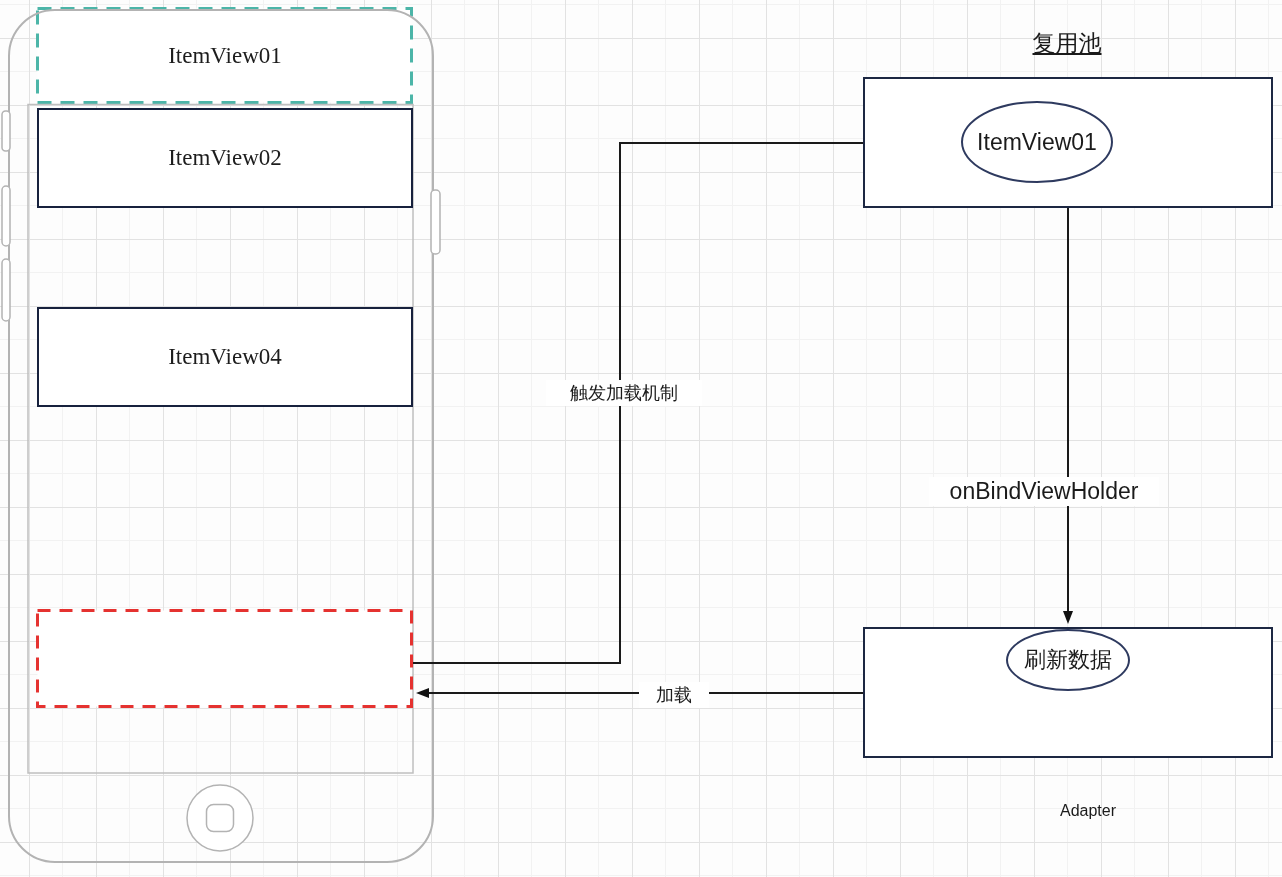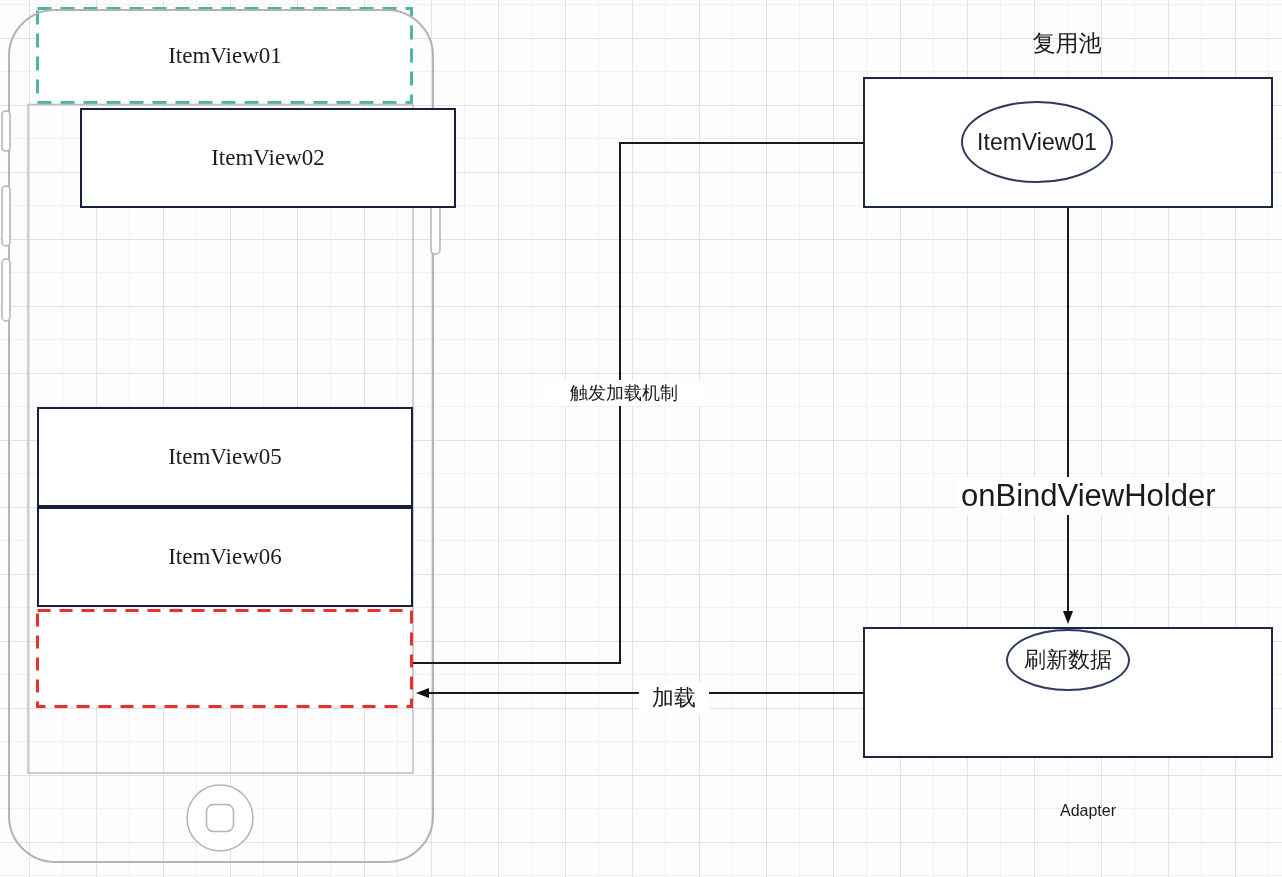--- a/index.html
+++ b/index.html
@@ -23,21 +23,21 @@
   
   .row{
     position:absolute;left:37px;width:376px;
     display:flex;align-items:center;justify-content:center;
     font-family:"Liberation Serif","DejaVu Serif",serif;
     font-size:23px;color:#1d1d1d;
     box-sizing:border-box;
   }
   .row.solid{background:#ffffff;border:2px solid #17213d;}
   #row-1{top:8px;height:95px;}
-  #row-2{top:108px;height:100px;margin-left:43px;}
+  #row-2{top:108px;height:100px;}
   #row-3{top:208px;height:99px;}
   #row-4{top:307px;height:100px;}
   #row-5{top:407px;height:100px;}
   #row-6{top:507px;height:100px;}
   #row-7{top:610px;height:97px;}
 
   
   .big-box{
     position:absolute;width:410px;height:131px;
     background:#ffffff;border:2px solid #1c2742;
@@ -50,26 +50,26 @@
     position:absolute;background:#ffffff;
     border:2px solid #2e3a5f;border-radius:50%;
     display:flex;align-items:center;justify-content:center;
     box-sizing:border-box;
   }
   #pool-ellipse{left:961px;top:101px;width:152px;height:82px;font-size:23px;}
   #adapter-ellipse{left:1006px;top:629px;width:124px;height:62px;font-size:22px;}
 
   
   .label{position:absolute;text-align:center;white-space:nowrap;}
-  #pool-title{left:867px;top:28px;width:400px;font-size:23px;}
+  #pool-title{left:867px;top:28px;width:400px;font-size:23px;text-decoration:underline;}
   #adapter-title{left:888px;top:802px;width:400px;font-size:16px;}
   .edge-label{background:#ffffff;padding:1px 4px;}
-  #bind-label{left:957px;top:477px;width:222px;font-size:31px;}
+  #bind-label{left:929px;top:477px;width:222px;font-size:23px;}
   #trigger-label{left:546px;top:380px;width:148px;font-size:18px;}
-  #load-label{left:639px;top:682px;width:62px;font-size:22px;}
+  #load-label{left:639px;top:682px;width:62px;font-size:18px;}
 </style>
 </head>
 <body>
 
 <div id="canvas">
 
   <svg class="layer">
     <defs>
       <marker id="arrow" markerUnits="userSpaceOnUse" markerWidth="14" markerHeight="12" refX="1" refY="5" orient="auto">
         <path d="M0,0 L13,5 L0,10 Z" fill="#111111"></path>
@@ -93,25 +93,22 @@
     <path d="M1068,208 L1068,612" fill="none" stroke="#1a1a1a" stroke-width="2" marker-end="url(#arrow)"></path>
     <path d="M1006,693 L428,693" fill="none" stroke="#1a1a1a" stroke-width="2" marker-end="url(#arrow)"></path>
   </svg>
 
   <div class="row" id="row-1">
     <span>ItemView01</span>
   </div>
   <div class="row solid" id="row-2">
     <span>ItemView02</span>
   </div>
-  <div class="row solid" id="row-5">
-    <span>ItemView05</span>
-  </div>
-  <div class="row solid" id="row-6">
-    <span>ItemView06</span>
+  <div class="row solid" id="row-4">
+    <span>ItemView04</span>
   </div>
 
   <div class="label" id="pool-title">复用池</div>
   <div class="big-box" id="pool-box"></div>
   <div class="ellipse" id="pool-ellipse">
     <span>ItemView01</span>
   </div>
 
   <div class="big-box" id="adapter-box"></div>
   <div class="ellipse" id="adapter-ellipse">

